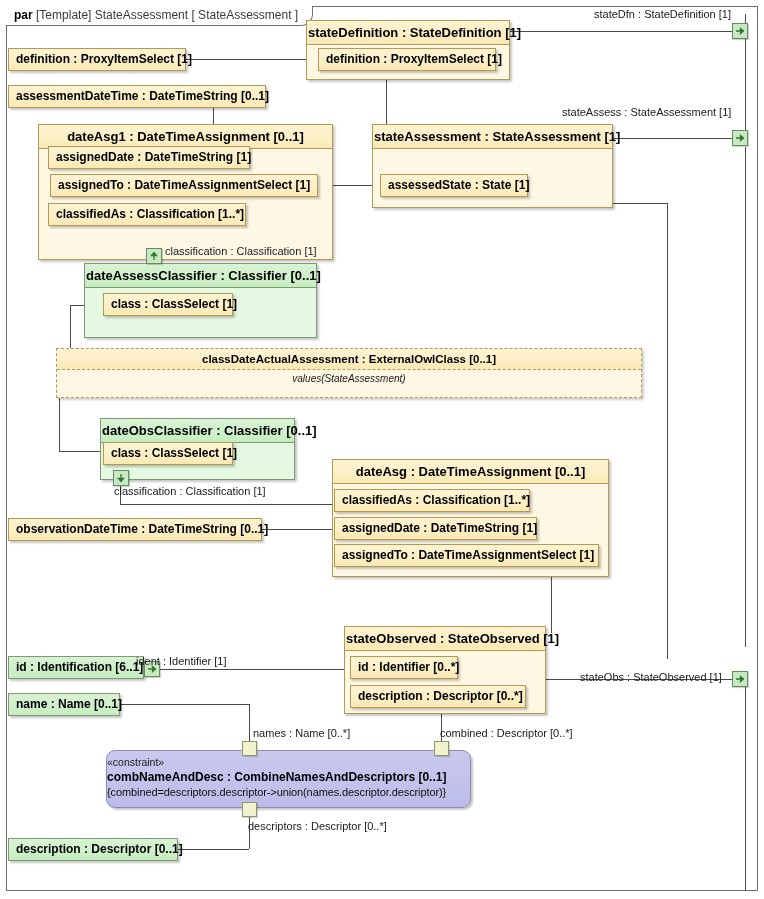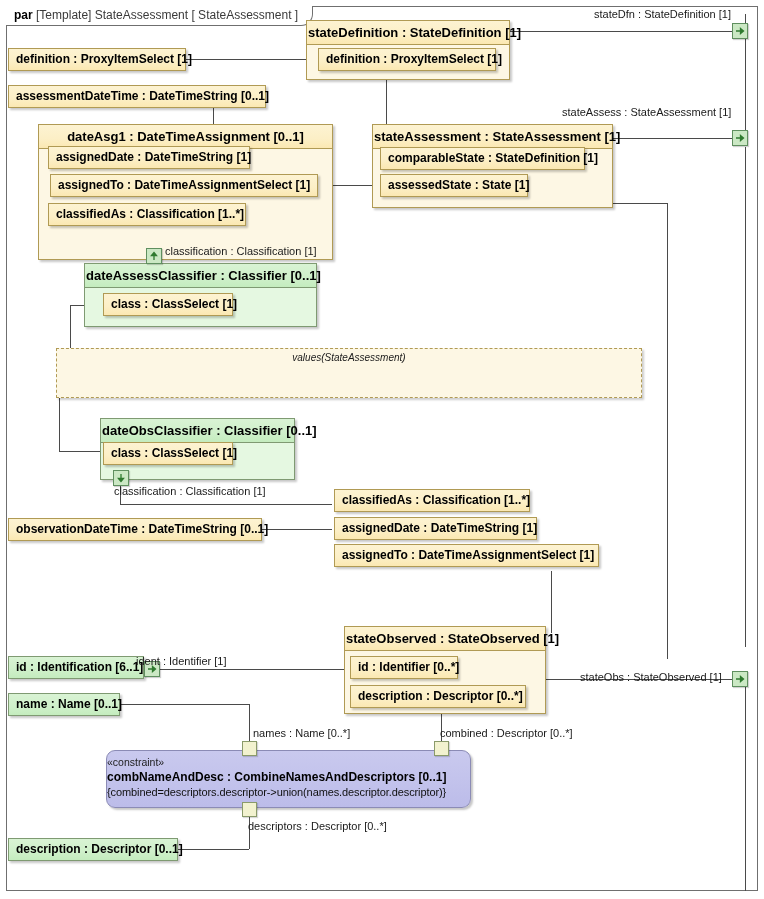--- a/index.html
+++ b/index.html
@@ -254,45 +254,46 @@
   <div class="prop dash" style="left:50px;top:174px;width:268px;">
     <span>assignedTo : DateTimeAssignmentSelect [1]</span>
   </div>
   <div class="prop" style="left:48px;top:203px;width:198px;">
     <span>classifiedAs : Classification [1..*]</span>
   </div>
 
   <div class="cmp cmp-yellow" style="left:372px;top:124px;width:241px;height:84px;">
     <div class="cmp-hdr">stateAssessment : StateAssessment [1]</div>
   </div>
-  <div class="prop dash" style="left:380px;top:147px;width:205px;">
-    <span>comparableState : StateDefinition [1]</span>
-  </div>
   <div class="prop dash" style="left:380px;top:174px;width:148px;">
     <span>assessedState : State [1]</span>
   </div>
 
-  <div class="cmp cmp-green" style="left:84px;top:263px;width:233px;height:64px;">
+  <div class="cmp cmp-green" style="left:84px;top:263px;width:233px;height:75px;">
     <div class="cmp-hdr">dateAssessClassifier : Classifier [0..1]</div>
   </div>
   <div class="prop dash" style="left:103px;top:293px;width:130px;">
     <span>class : ClassSelect [1]</span>
   </div>
 
   <div class="owl" style="left:56px;top:348px;width:586px;height:50px;">
+    <div class="owl-hdr">classDateActualAssessment : ExternalOwlClass [0..1]</div>
     <div class="owl-stereo">values(StateAssessment)</div>
   </div>
 
   <div class="cmp cmp-green" style="left:100px;top:418px;width:195px;height:62px;">
     <div class="cmp-hdr">dateObsClassifier : Classifier [0..1]</div>
   </div>
   <div class="prop dash" style="left:103px;top:442px;width:130px;">
     <span>class : ClassSelect [1]</span>
   </div>
 
+  <div class="cmp cmp-yellow" style="left:332px;top:459px;width:277px;height:118px;">
+    <div class="cmp-hdr">dateAsg : DateTimeAssignment [0..1]</div>
+  </div>
   <div class="prop" style="left:334px;top:489px;width:196px;">
     <span>classifiedAs : Classification [1..*]</span>
   </div>
   <div class="prop" style="left:334px;top:517px;width:203px;">
     <span>assignedDate : DateTimeString [1]</span>
   </div>
   <div class="prop dash" style="left:334px;top:544px;width:265px;">
     <span>assignedTo : DateTimeAssignmentSelect [1]</span>
   </div>
 

